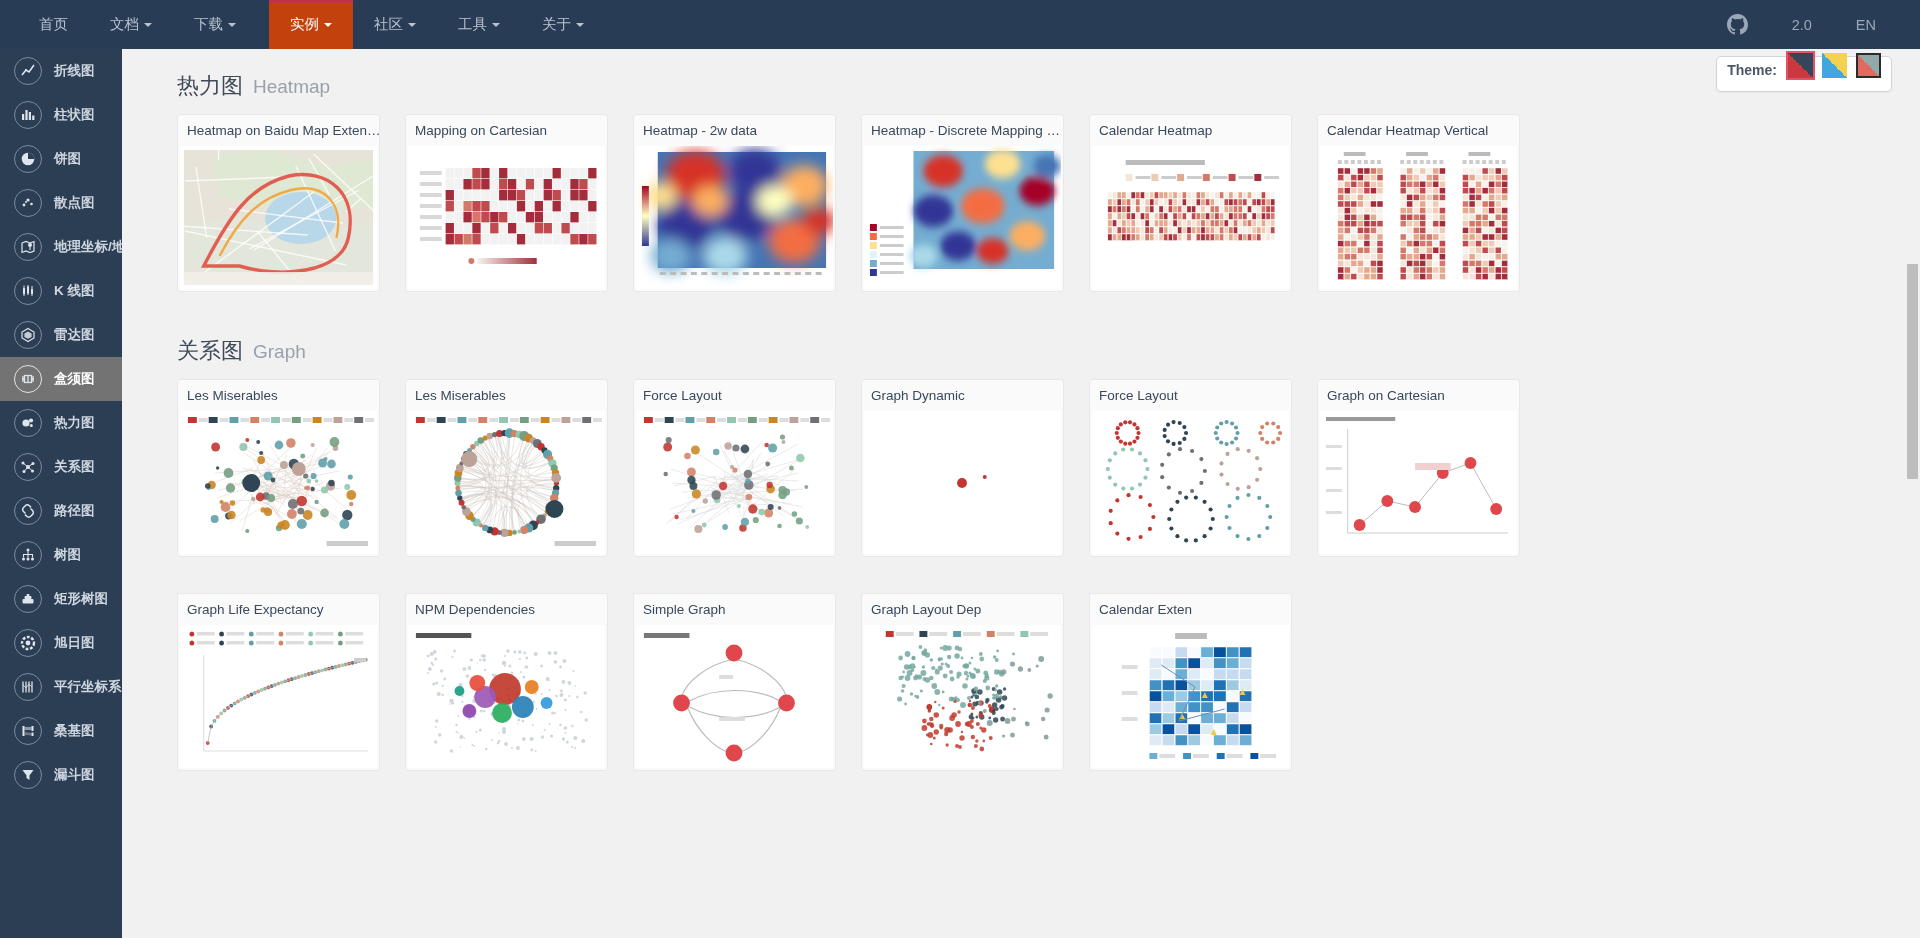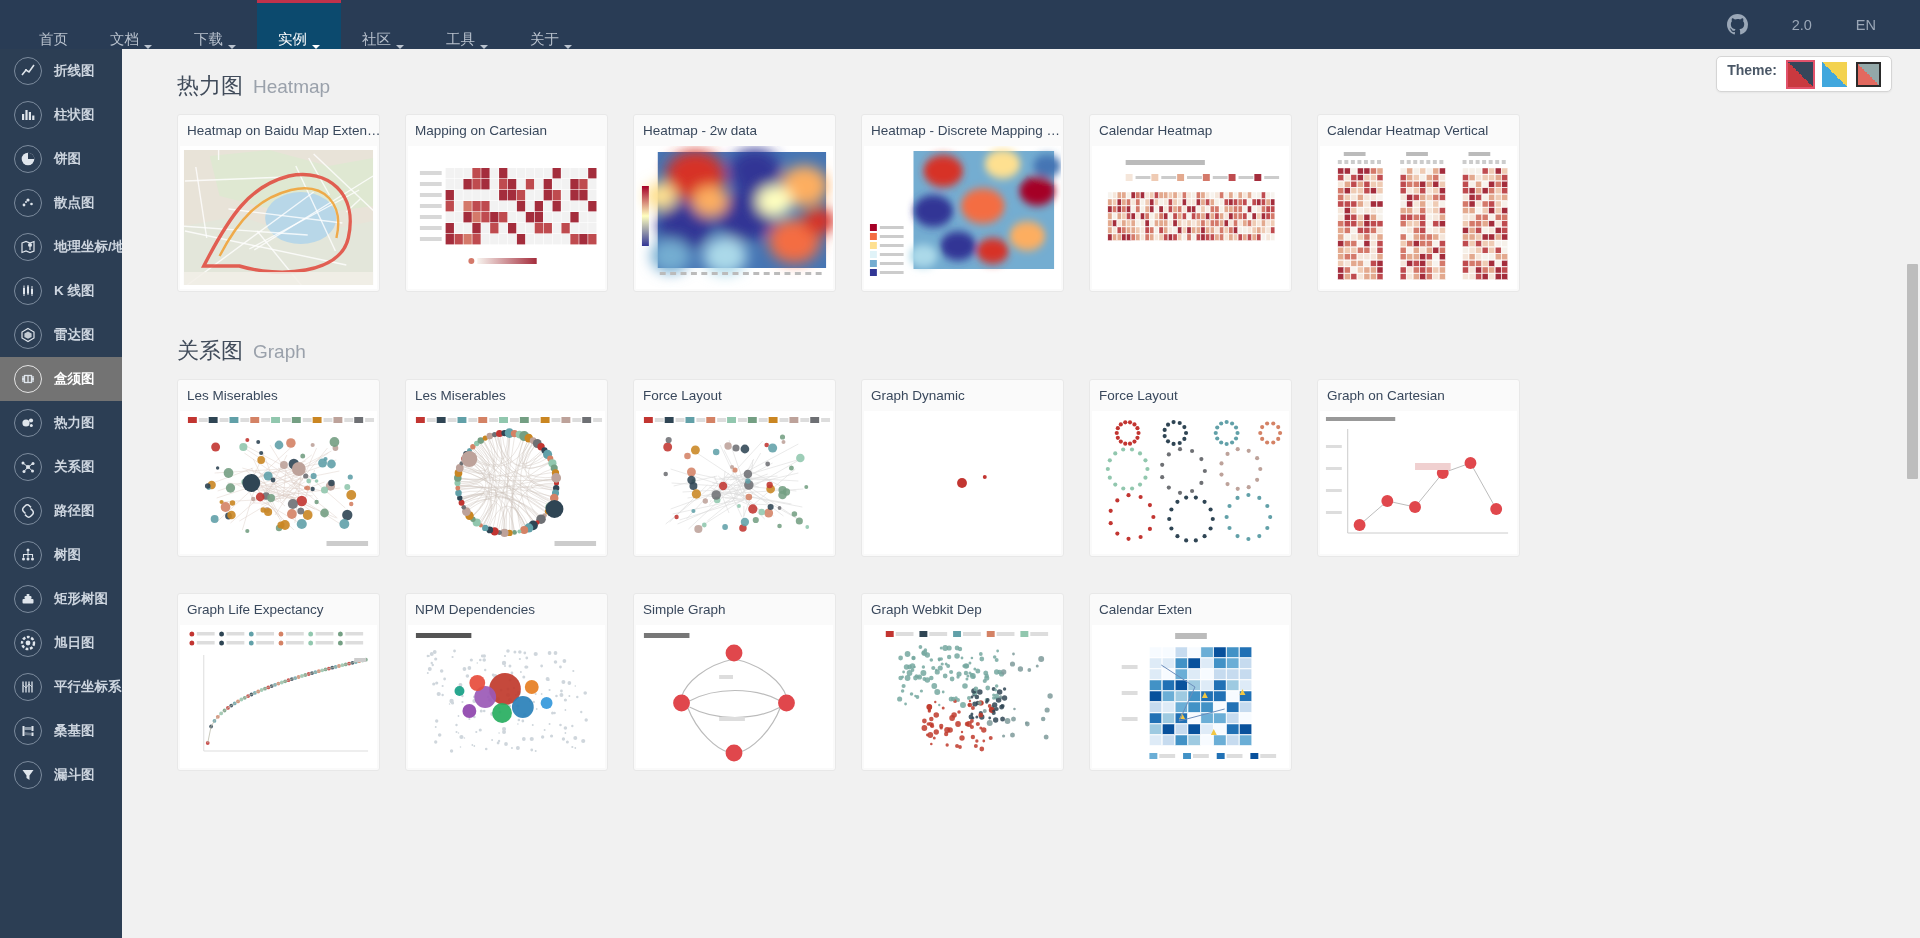--- a/index.html
+++ b/index.html
@@ -42,34 +42,34 @@
     width: 9px; height: 4px; border-radius: 2px;
     background: #ffffff;
     transform: rotate(42deg);
   }
   .brand-text {
     color: #fff; font-size: 21px; letter-spacing: 1.2px;
     font-weight: 700; font-family: "DejaVu Sans", sans-serif;
   }
   .nav-items { display: flex; align-items: stretch; margin-left: 18px; }
   .nav-item {
-    display: flex; align-items: flex-end; justify-content: center;
+    display: flex; align-items: center; justify-content: center;
     padding: 0 21px;
     color: #b9c2ce; font-size: 14.5px;
     cursor: pointer; position: relative;
     white-space: nowrap;
   }
   .nav-item .caret {
     display: inline-block; margin-left: 5px;
     border-left: 4px solid transparent;
     border-right: 4px solid transparent;
     border-top: 4px solid currentColor;
   }
   .nav-item.active {
-    background: #0c4a6e; color: #ffffff;
+    background: #c2410c; color: #ffffff; margin-left: 12px;
   }
   .nav-item.active::before {
     content: ""; position: absolute;
     left: 0; right: 0; top: 0; height: 3px;
     background: #c0324b;
   }
   .nav-right {
     margin-left: auto; display: flex; align-items: center;
     padding-right: 22px; gap: 0px;
   }
@@ -109,22 +109,22 @@
   
   .main {
     position: absolute; top: 49px; left: 147px;
     width: 1773px; height: 889px;
     background: #f1f1f1;
     overflow: hidden;
   }
   .theme-box {
     position: absolute; top: 7px; right: 28px;
     background: #fff; border: 1px solid #d5d5d5; border-radius: 5px;
-    height: 36px; display: flex; align-items: flex-start;
-    padding: 5px 10px; gap: 9px;
+    height: 36px; display: flex; align-items: flex-end;
+    padding: 13px 10px; gap: 9px;
     box-shadow: 0 1px 2px rgba(0,0,0,.05);
     z-index: 5;
   }
   .theme-label { font-size: 14px; color: #4a5766; font-weight: 700; margin-right: 2px; }
   .swatch { width: 25px; height: 25px; cursor: pointer; }
   .swatch.sel { outline: 2px solid #e2526b; outline-offset: 0px; }
   .swatch.dark-border { border: 2px solid #2b2b2b; }
   .sw-a { background: linear-gradient(to bottom left, #36465a 0 50%, #c9393f 50% 100%); }
   .sw-b { background: linear-gradient(to bottom left, #f3d24f 0 50%, #41a7dd 50% 100%); }
   .sw-c { background: linear-gradient(to bottom left, #93a8a8 0 50%, #e2695f 50% 100%); }
@@ -2295,21 +2295,21 @@
             <rect x="84" y="50" width="14" height="4" fill="#ddd"></rect>
             <rect x="84" y="92" width="26" height="4" fill="#ddd"></rect>
             <circle cx="99" cy="28" r="8.5" fill="#e0474c"></circle>
             <circle cx="46" cy="78" r="8.5" fill="#e0474c"></circle>
             <circle cx="152" cy="78" r="8.5" fill="#e0474c"></circle>
             <circle cx="99" cy="128" r="8.5" fill="#e0474c"></circle>
           </svg>
         </div>
       </div>
       <div class="card">
-        <div class="card-title">Graph Webkit Dep</div>
+        <div class="card-title">Graph Layout Dep</div>
         <div class="card-body">
           <svg class="thumb" viewBox="0 0 199 143" preserveAspectRatio="none">
             <rect width="199" height="143" fill="#ffffff"></rect>
             <rect x="22" y="6" width="8" height="6" fill="#c23531"></rect>
             <rect x="32" y="7" width="18" height="4" fill="#ddd"></rect>
             <rect x="56" y="6" width="8" height="6" fill="#2f4554"></rect>
             <rect x="66" y="7" width="18" height="4" fill="#ddd"></rect>
             <rect x="90" y="6" width="8" height="6" fill="#61a0a8"></rect>
             <rect x="100" y="7" width="18" height="4" fill="#ddd"></rect>
             <rect x="124" y="6" width="8" height="6" fill="#d48265"></rect>

